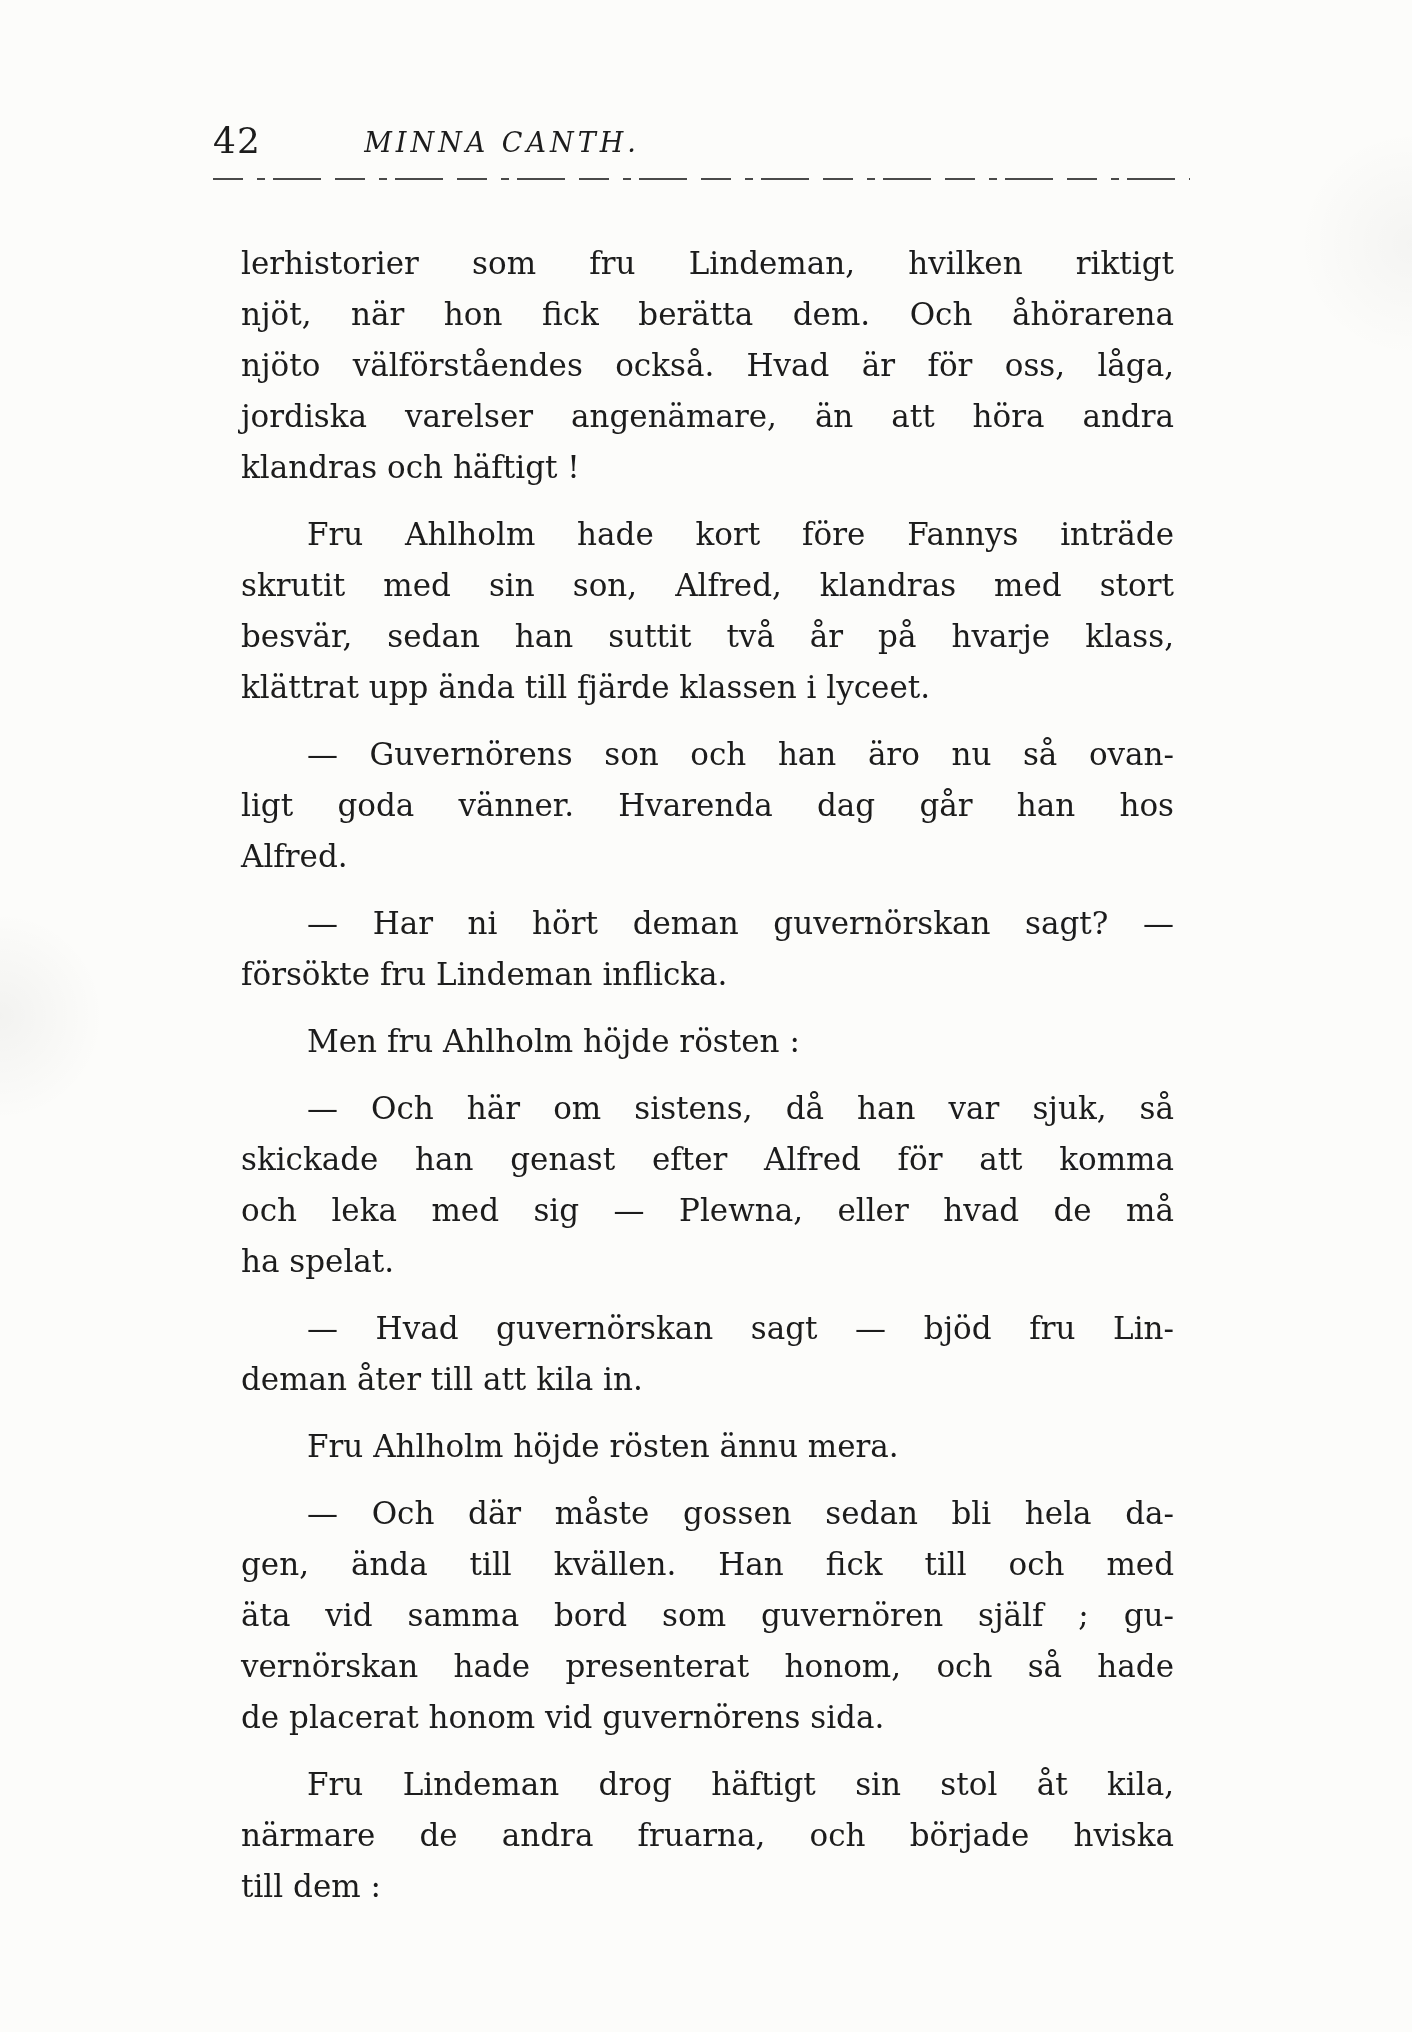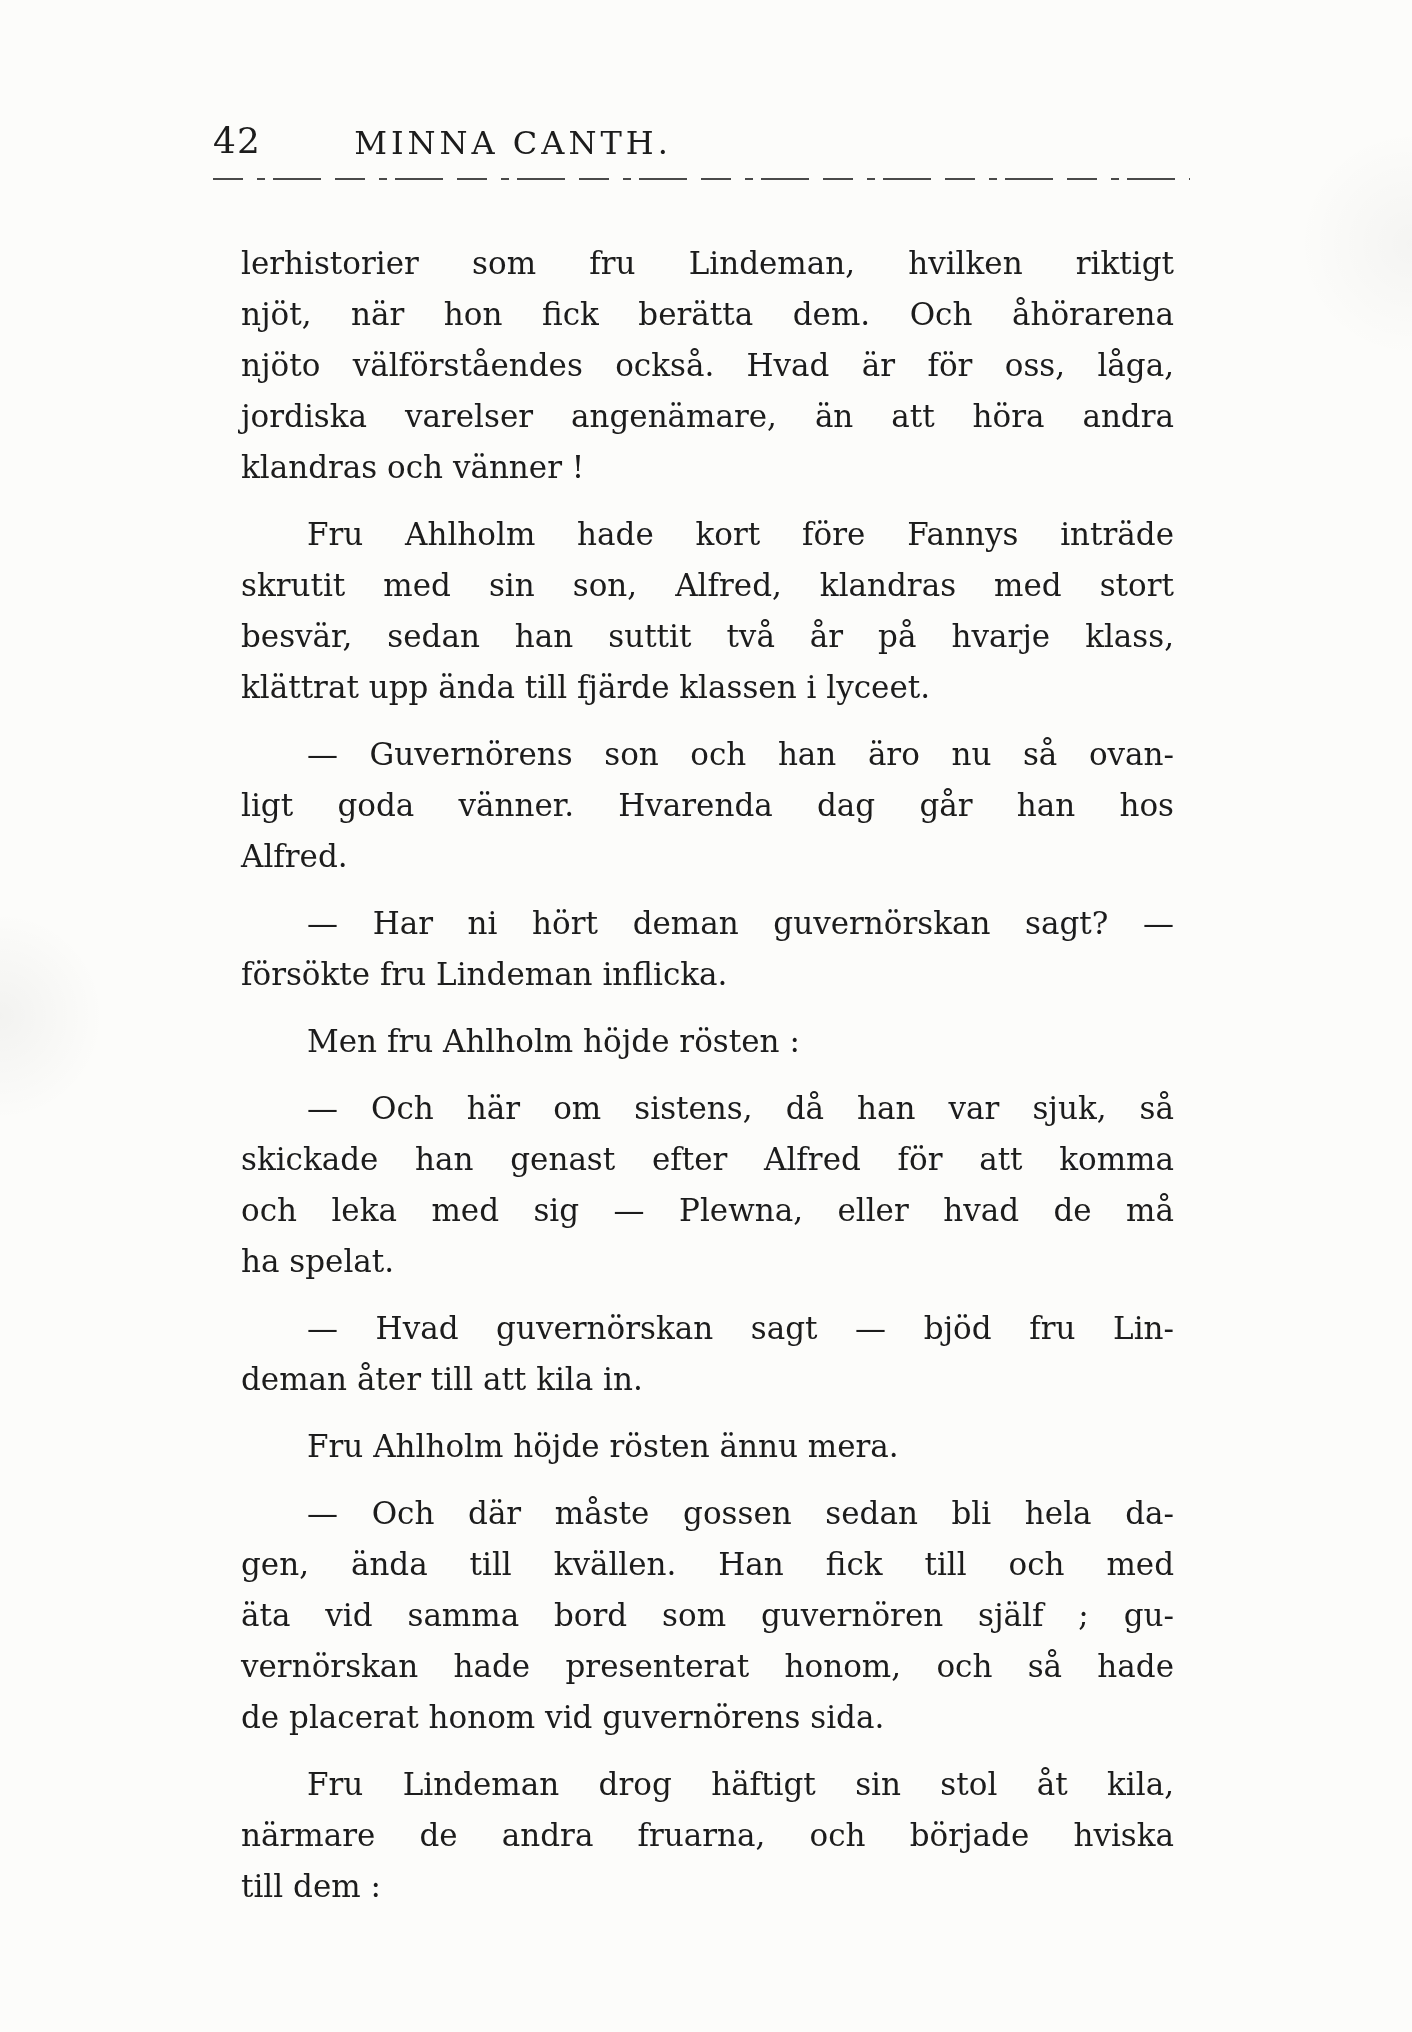--- a/index.html
+++ b/index.html
@@ -37,27 +37,28 @@
   .page-number {
     position: absolute;
     left: 0;
     top: 0;
     font-size: 36px;
     line-height: 46px;
     letter-spacing: 1px;
   }
   .running-title {
     position: absolute;
-    left: 300px;
+    left: 289px;
     top: 8px;
     transform: translateX(-50%);
-    font-size: 32px;
+    font-size: 27px;
     line-height: 34px;
     letter-spacing: 4px;
     white-space: nowrap;
+    font-style: italic;
   }
   .rule {
     position: absolute;
     top: 178px;
     left: 213px;
     width: 977px;
     height: 2px;
     background-image: repeating-linear-gradient(
       90deg,
       #2a2a2a 0 30px,
@@ -101,21 +102,21 @@
   </header>
 
   <div class="rule"></div>
 
   <main class="body-text" id="body-text">
       <div class="paragraph">
         <div class="line">lerhistorier som fru Lindeman, hvilken riktigt</div>
         <div class="line">njöt, när hon fick berätta dem. Och åhörarena</div>
         <div class="line">njöto välförståendes också. Hvad är för oss, låga,</div>
         <div class="line">jordiska varelser angenämare, än att höra andra</div>
-        <div class="line last">klandras och vänner !</div>
+        <div class="line last">klandras och häftigt !</div>
       </div>
       <div class="paragraph">
         <div class="line indent">Fru Ahlholm hade kort före Fannys inträde</div>
         <div class="line">skrutit med sin son, Alfred, klandras med stort</div>
         <div class="line">besvär, sedan han suttit två år på hvarje klass,</div>
         <div class="line last">klättrat upp ända till fjärde klassen i lyceet.</div>
       </div>
       <div class="paragraph">
         <div class="line indent">— Guvernörens son och han äro nu så ovan-</div>
         <div class="line">ligt goda vänner. Hvarenda dag går han hos</div>

